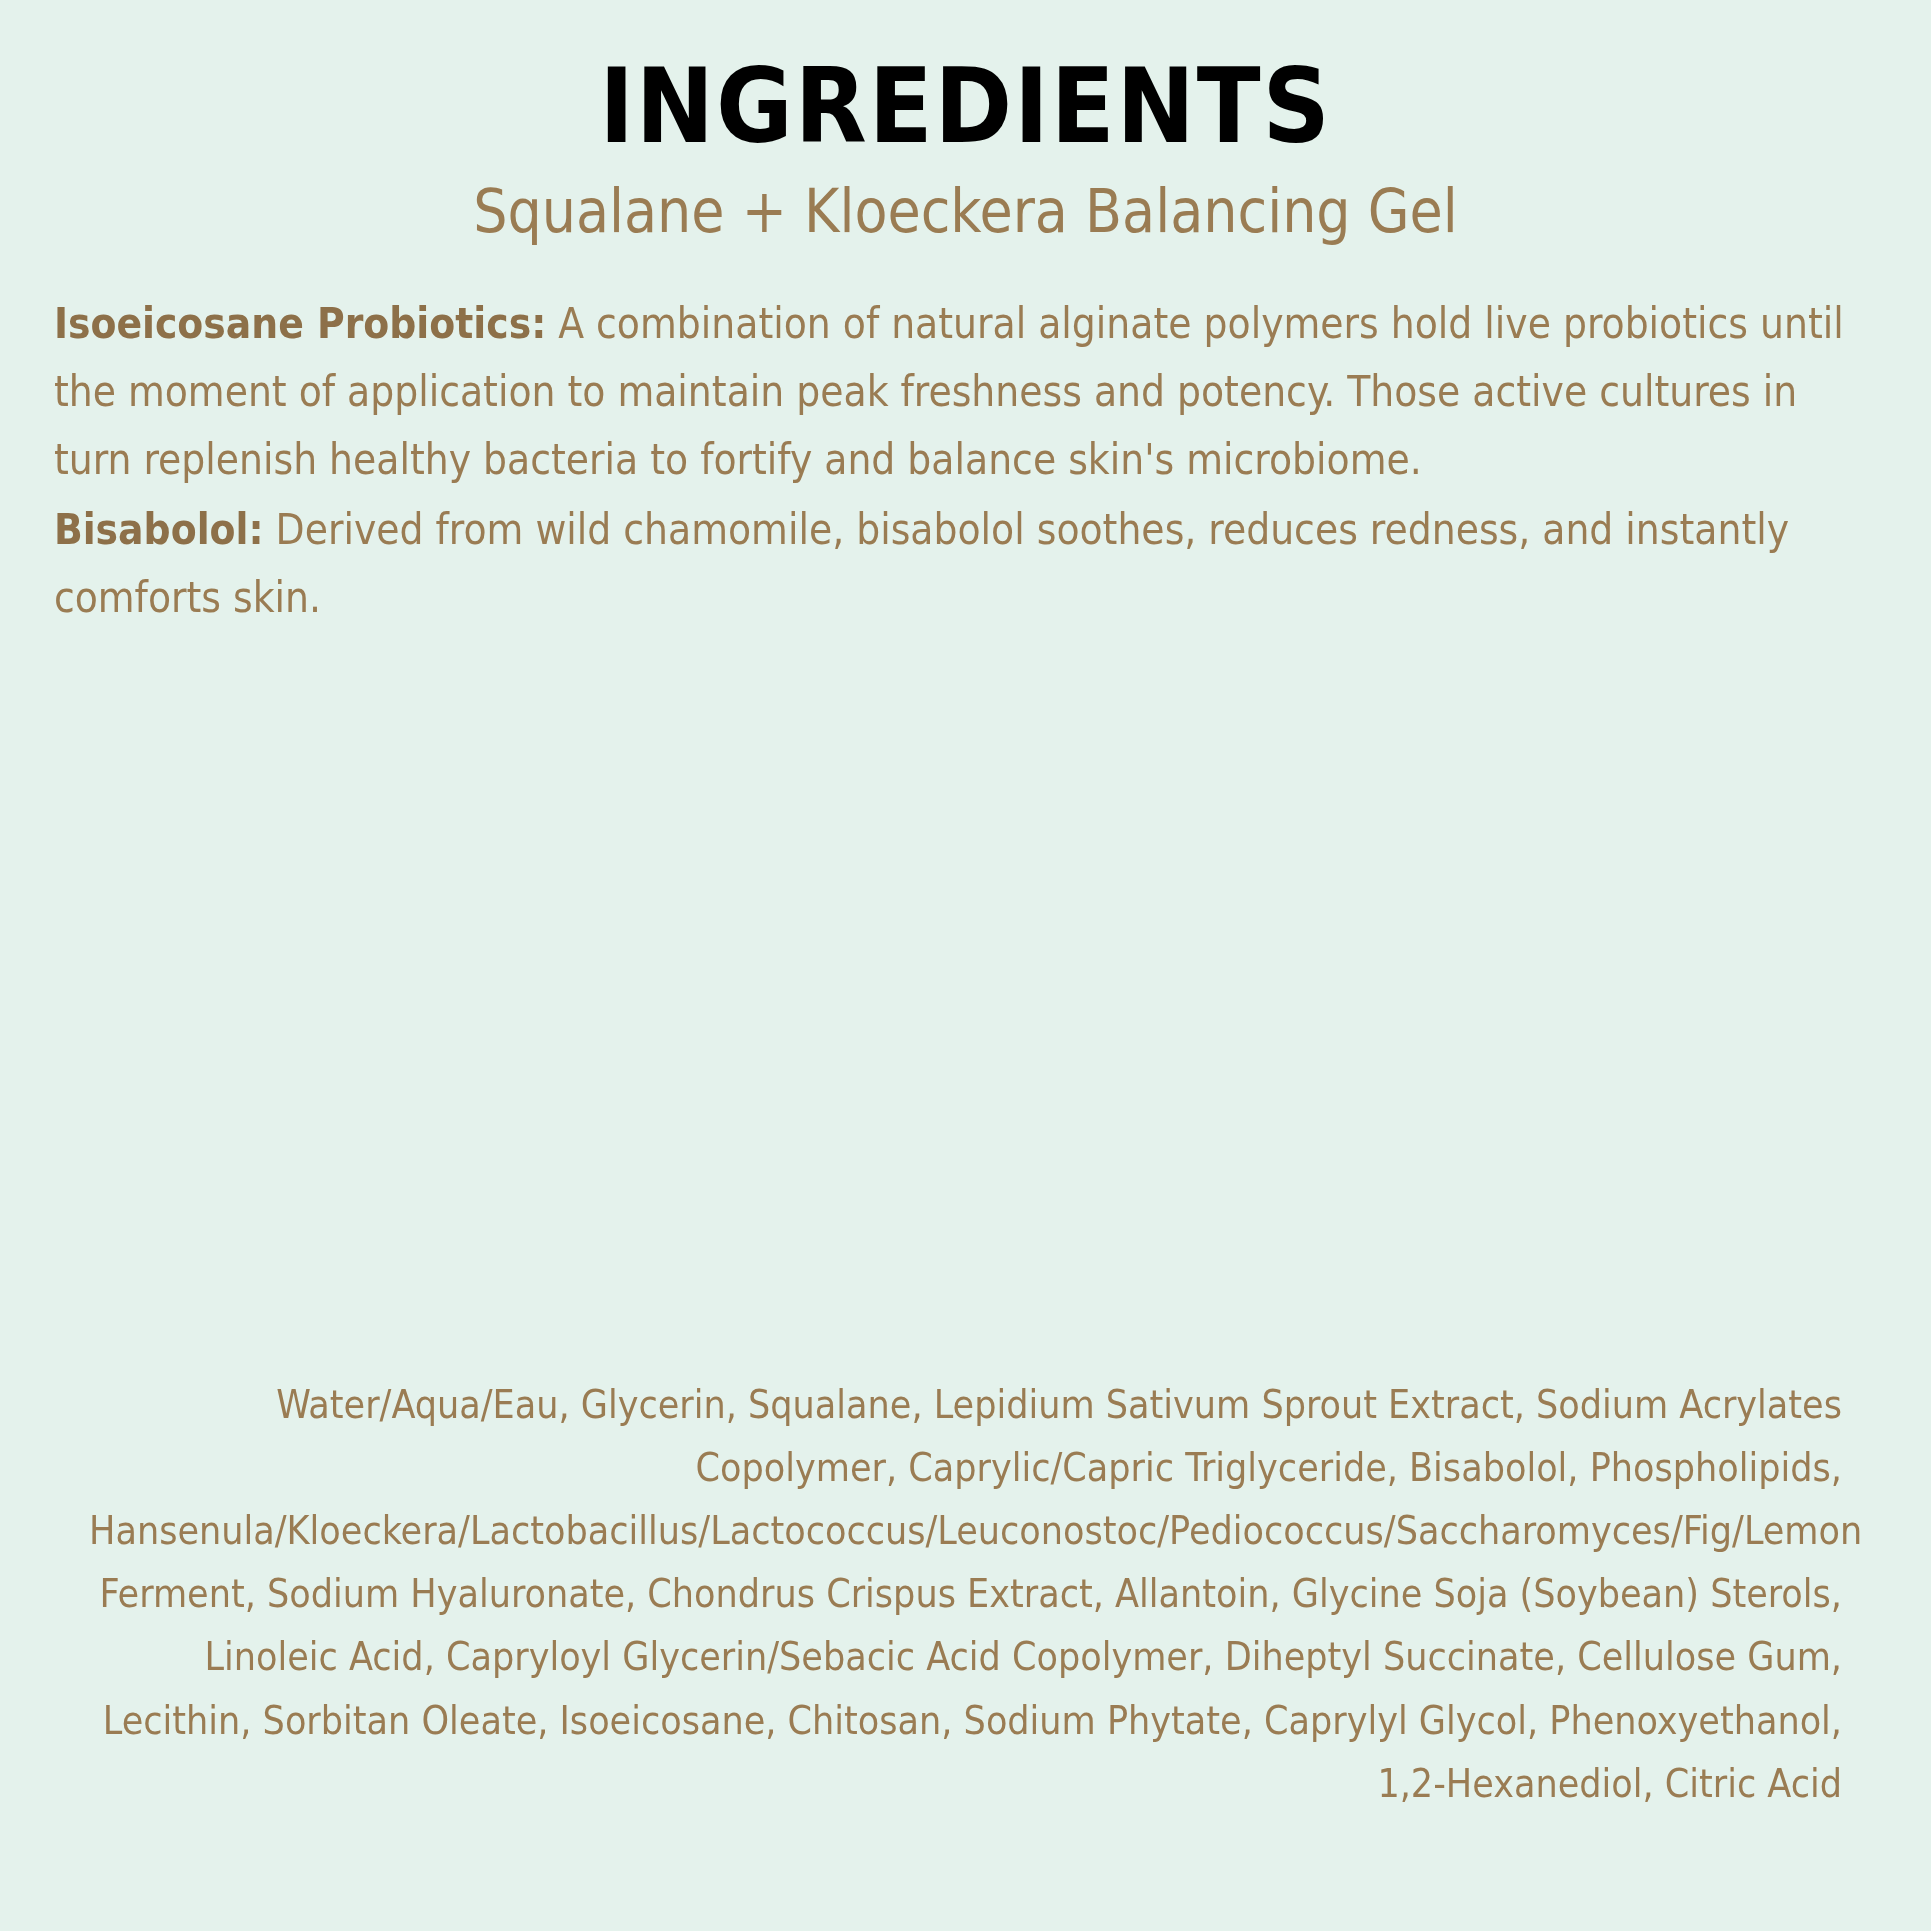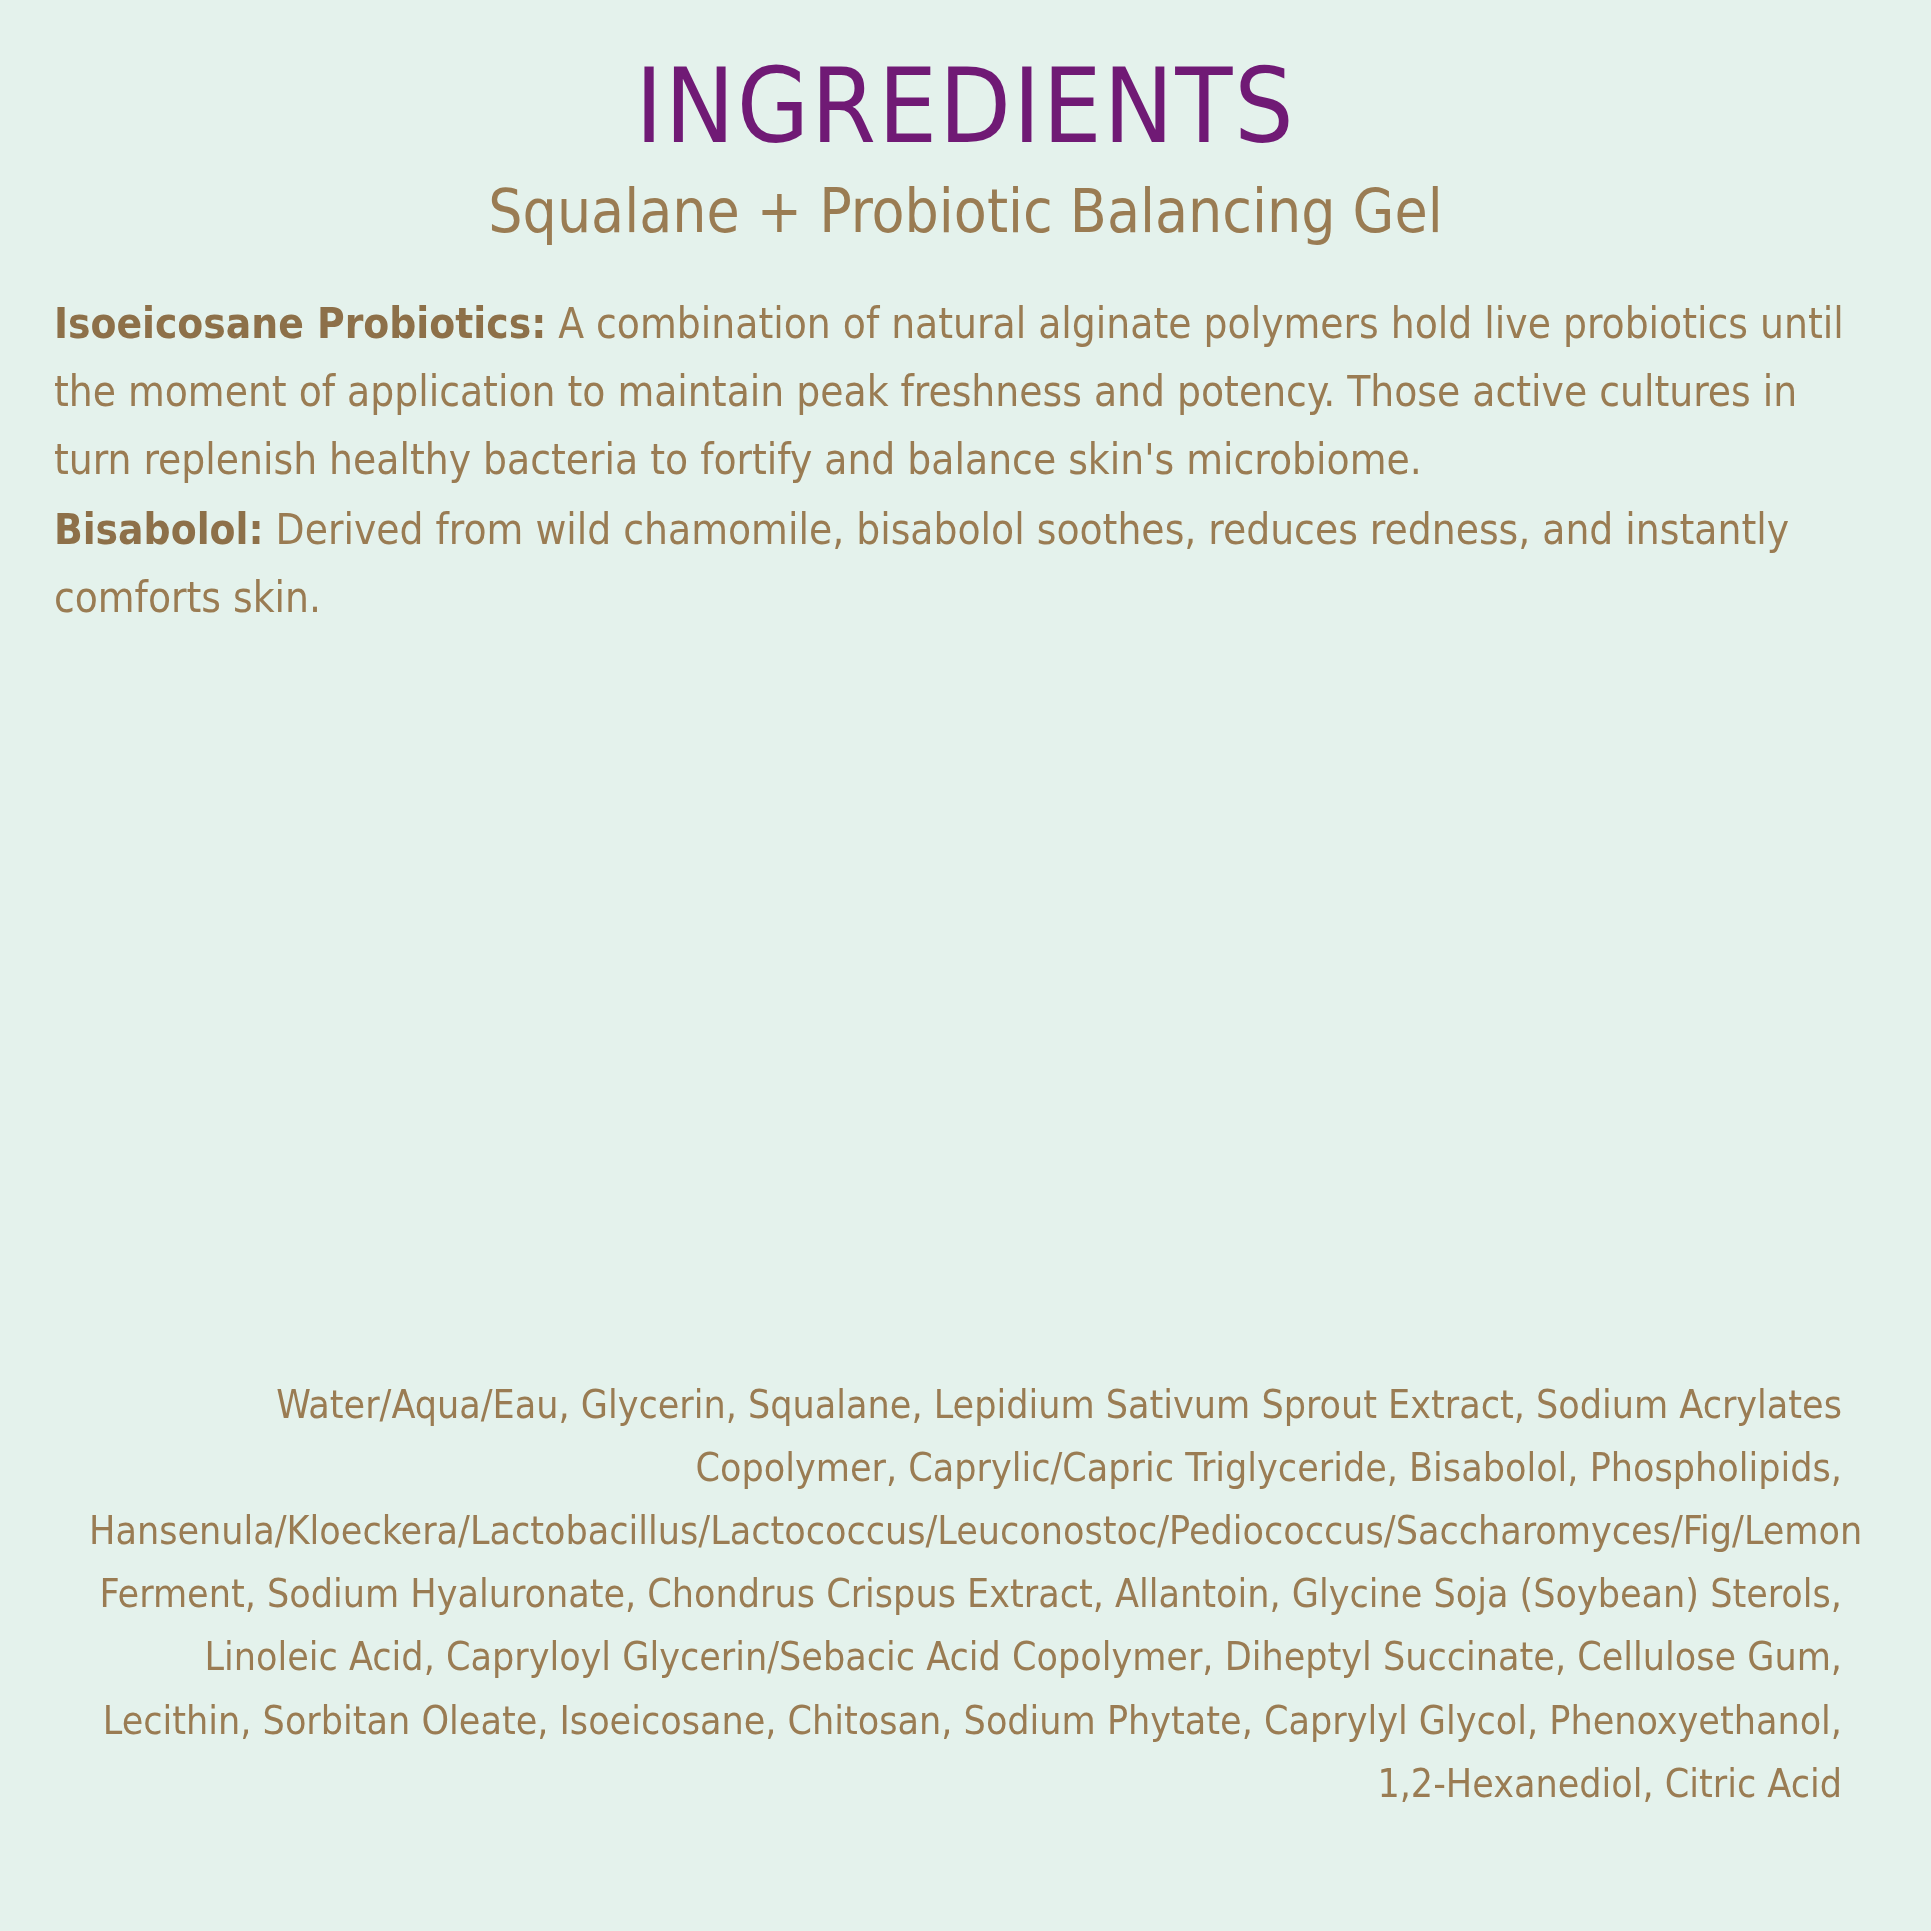--- a/index.html
+++ b/index.html
@@ -19,22 +19,22 @@
     height: 1931px;
     box-sizing: border-box;
     padding: 39px 50px 0 50px;
     display: flex;
     flex-direction: column;
   }
   .title {
     text-align: center;
     font-size: 104px;
     letter-spacing: 1.9px;
-    font-weight: 400;
-    color: #701a75;
+    font-weight: 700;
+    color: #000000;
     line-height: 1.1;
     margin: 9.7px 0 3.9px 0;
     font-stretch: condensed;
   }
   .subtitle {
     text-align: center;
     font-size: 60px;
     font-weight: 400;
     color: #9a7c53;
     line-height: 1.15;
@@ -68,21 +68,21 @@
     margin-bottom: 116px;
     font-stretch: condensed;
   }
 </style>
 </head>
 <body>
 
 <div class="page">
 
   <h1 class="title">INGREDIENTS</h1>
-  <h2 class="subtitle">Squalane + Probiotic Balancing Gel</h2>
+  <h2 class="subtitle">Squalane + Kloeckera Balancing Gel</h2>
 
   <div class="benefits">
     <p class="benefit"><b>Isoeicosane Probiotics:</b><span> A combination of natural alginate polymers hold live probiotics until the moment of application to maintain peak freshness and potency. Those active cultures in turn replenish healthy bacteria to fortify and balance skin's microbiome.</span></p>
     <p class="benefit"><b>Bisabolol:</b><span> Derived from wild chamomile, bisabolol soothes, reduces redness, and instantly comforts skin.</span></p>
   </div>
 
   <div class="spacer"></div>
 
   <div class="inci">Water/Aqua/Eau, Glycerin, Squalane, Lepidium Sativum Sprout Extract, Sodium Acrylates Copolymer, Caprylic/Capric Triglyceride, Bisabolol, Phospholipids, Hansenula/Kloeckera/Lactobacillus/Lactococcus/Leuconostoc/Pediococcus/Saccharomyces/Fig/Lemon Ferment, Sodium Hyaluronate, Chondrus Crispus Extract, Allantoin, Glycine Soja (Soybean) Sterols, Linoleic Acid, Capryloyl Glycerin/Sebacic Acid Copolymer, Diheptyl Succinate, Cellulose Gum, Lecithin, Sorbitan Oleate, Isoeicosane, Chitosan, Sodium Phytate, Caprylyl Glycol, Phenoxyethanol, 1,2-Hexanediol, Citric Acid</div>
 

